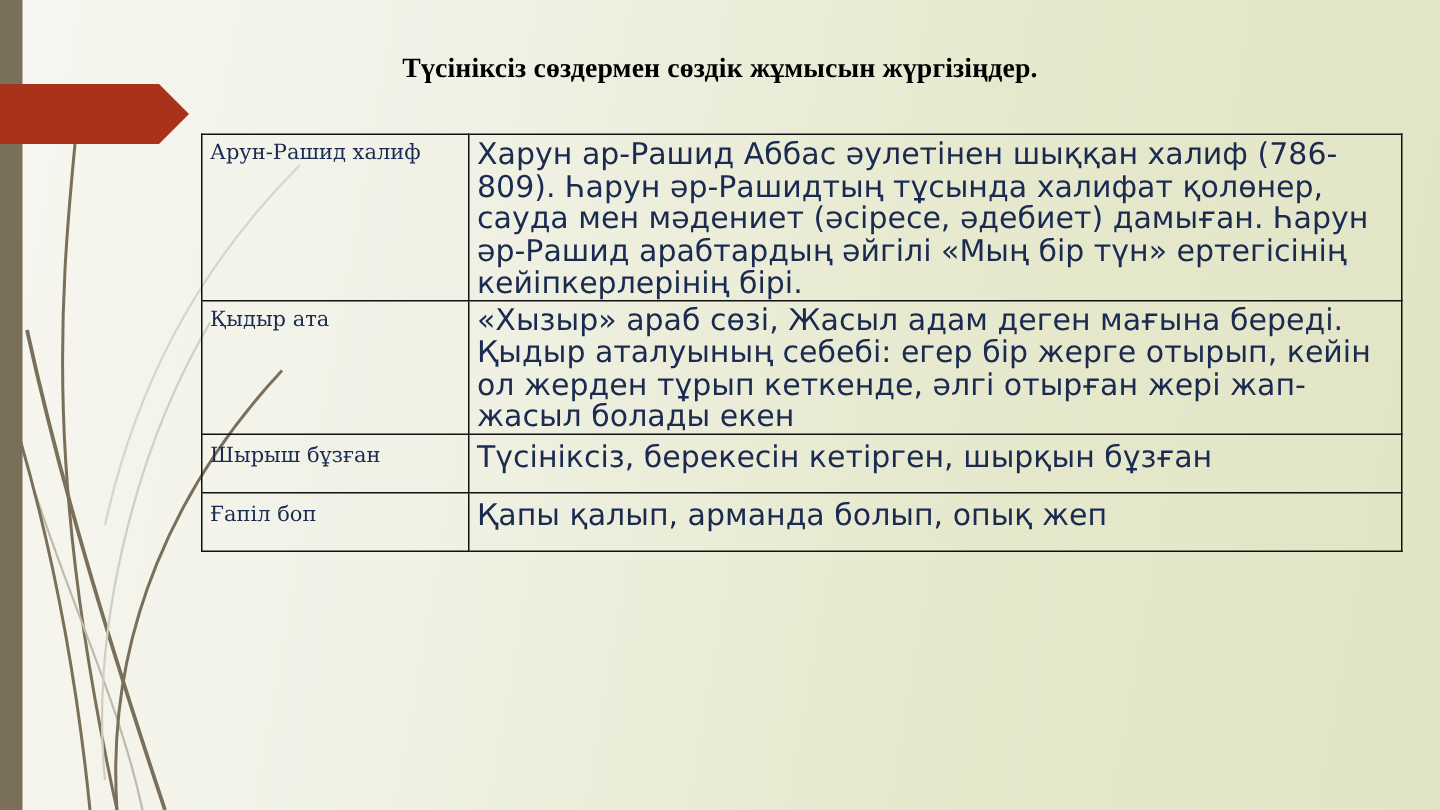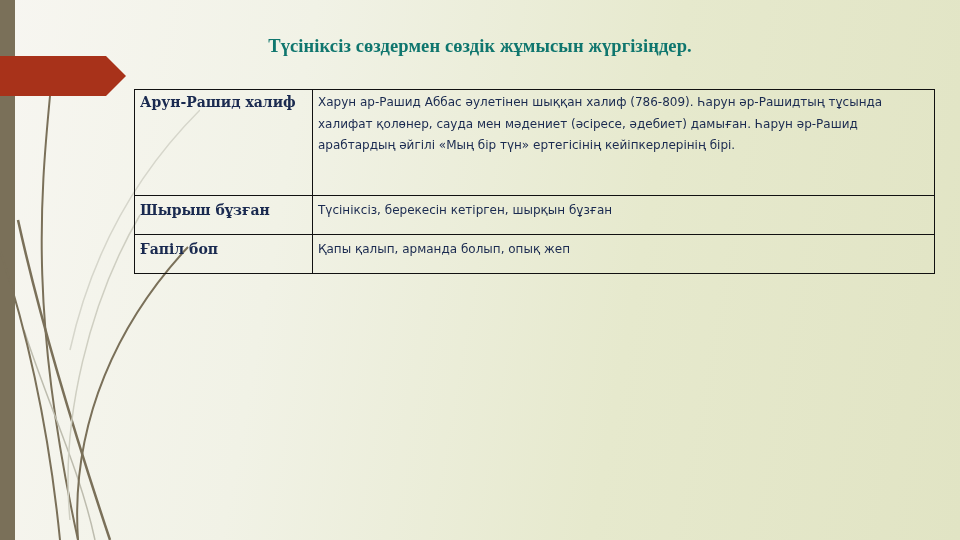--- a/index.html
+++ b/index.html
@@ -10,32 +10,32 @@
   }
   .left-bar {
     position:absolute; left:0; top:0; width:15px; height:540px; background:#7a7059;
   }
   .curves { position:absolute; left:0; top:0; width:200px; height:540px; }
   .arrow {
     position:absolute; left:0; top:56px; width:126px; height:40px;
   }
   .title {
     position:absolute; left:0; width:960px; top:36px; text-align:center;
-    color:#0f766e; font-weight:bold; font-size:18.5px; letter-spacing:0.1px;
+    color:#000000; font-weight:bold; font-size:18.5px; letter-spacing:0.1px;
   }
   table.vocab {
     position:absolute; left:134px; top:89px; width:801px;
     border-collapse:collapse; table-layout:fixed;
     color:#1a2a50; font-size:15px; line-height:21px;
   }
   table.vocab td {
     border:1.2px solid #111; vertical-align:top; padding:2px 5px 0 5px;
   }
-  td.term { width:167px; font-weight:bold; font-family:"DejaVu Serif", serif; font-size:14px;margin-left:48px; }
-  td.def { font-family:"DejaVu Sans", sans-serif; font-size:12px; line-height:21.5px; }
+  td.term { width:167px; font-weight:normal; font-family:"DejaVu Serif", serif; font-size:14px;margin-left:48px; }
+  td.def { font-family:"DejaVu Sans", sans-serif; font-size:20px; line-height:21.5px; }
   tr.r0 td { height:103px; }
   tr.r1 td { height:82px; }
   tr.r2 td { height:34px; }
   tr.r3 td { height:75px; }
   tr.r4 td { height:24px; }
   tr.r5 td { height:24px; }
   tr.r6 td { height:34px; }
   tr.r4 td, tr.r5 td, tr.r6 td, tr.r2 td { line-height:20px; padding-top:4px; }
 </style>
 </head>
@@ -58,20 +58,24 @@
 </svg>
 
 <div class="title">Түсініксіз сөздермен сөздік жұмысын жүргізіңдер.</div>
 
 <table class="vocab">
   <tbody>
     <tr class="r0">
       <td class="term">Арун-Рашид халиф</td>
       <td class="def">Харун ар-Рашид Аббас әулетінен шыққан халиф (786-809). Һарун әр-Рашидтың тұсында халифат қолөнер, сауда мен мәдениет (әсіресе, әдебиет) дамыған. Һарун әр-Рашид арабтардың әйгілі «Мың бір түн» ертегісінің кейіпкерлерінің бірі.</td>
     </tr>
+    <tr class="r1">
+      <td class="term">Қыдыр ата</td>
+      <td class="def">«Хызыр» араб сөзі, Жасыл адам деген мағына береді. Қыдыр аталуының себебі: егер бір жерге отырып, кейін ол жерден тұрып кеткенде, әлгі отырған жері жап-жасыл болады екен</td>
+    </tr>
     <tr class="r2">
       <td class="term">Шырыш бұзған</td>
       <td class="def">Түсініксіз, берекесін кетірген, шырқын бұзған</td>
     </tr>
     <tr class="r6">
       <td class="term">Ғапіл боп</td>
       <td class="def">Қапы қалып, арманда болып, опық жеп</td>
     </tr>
   </tbody>
 </table>

